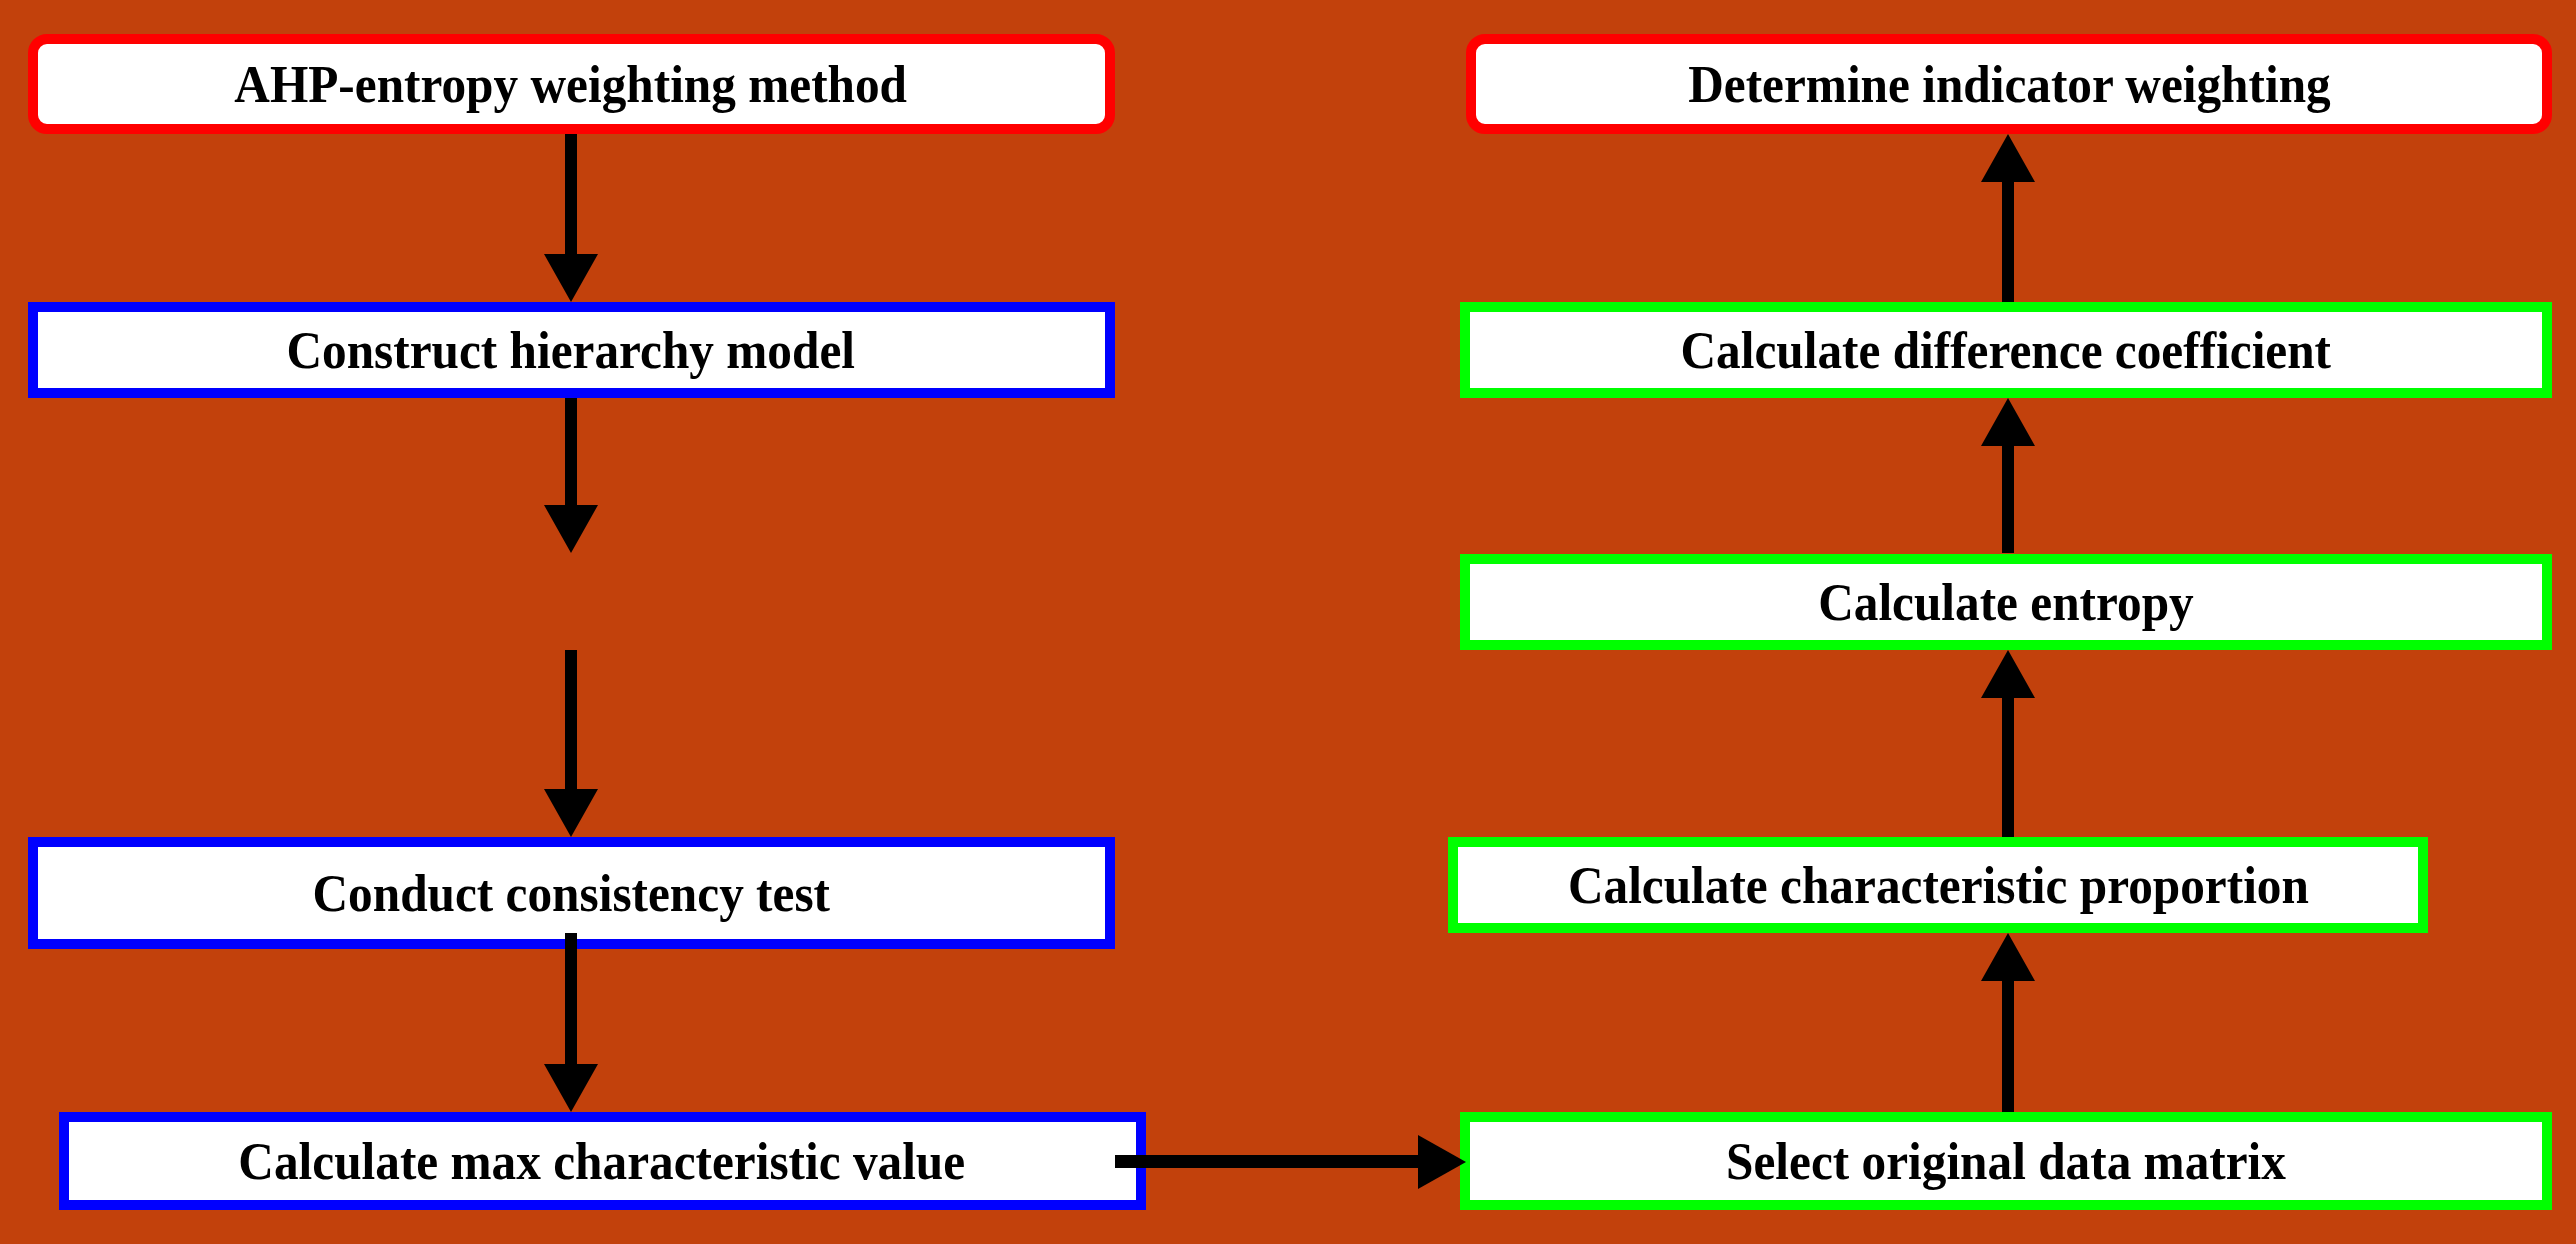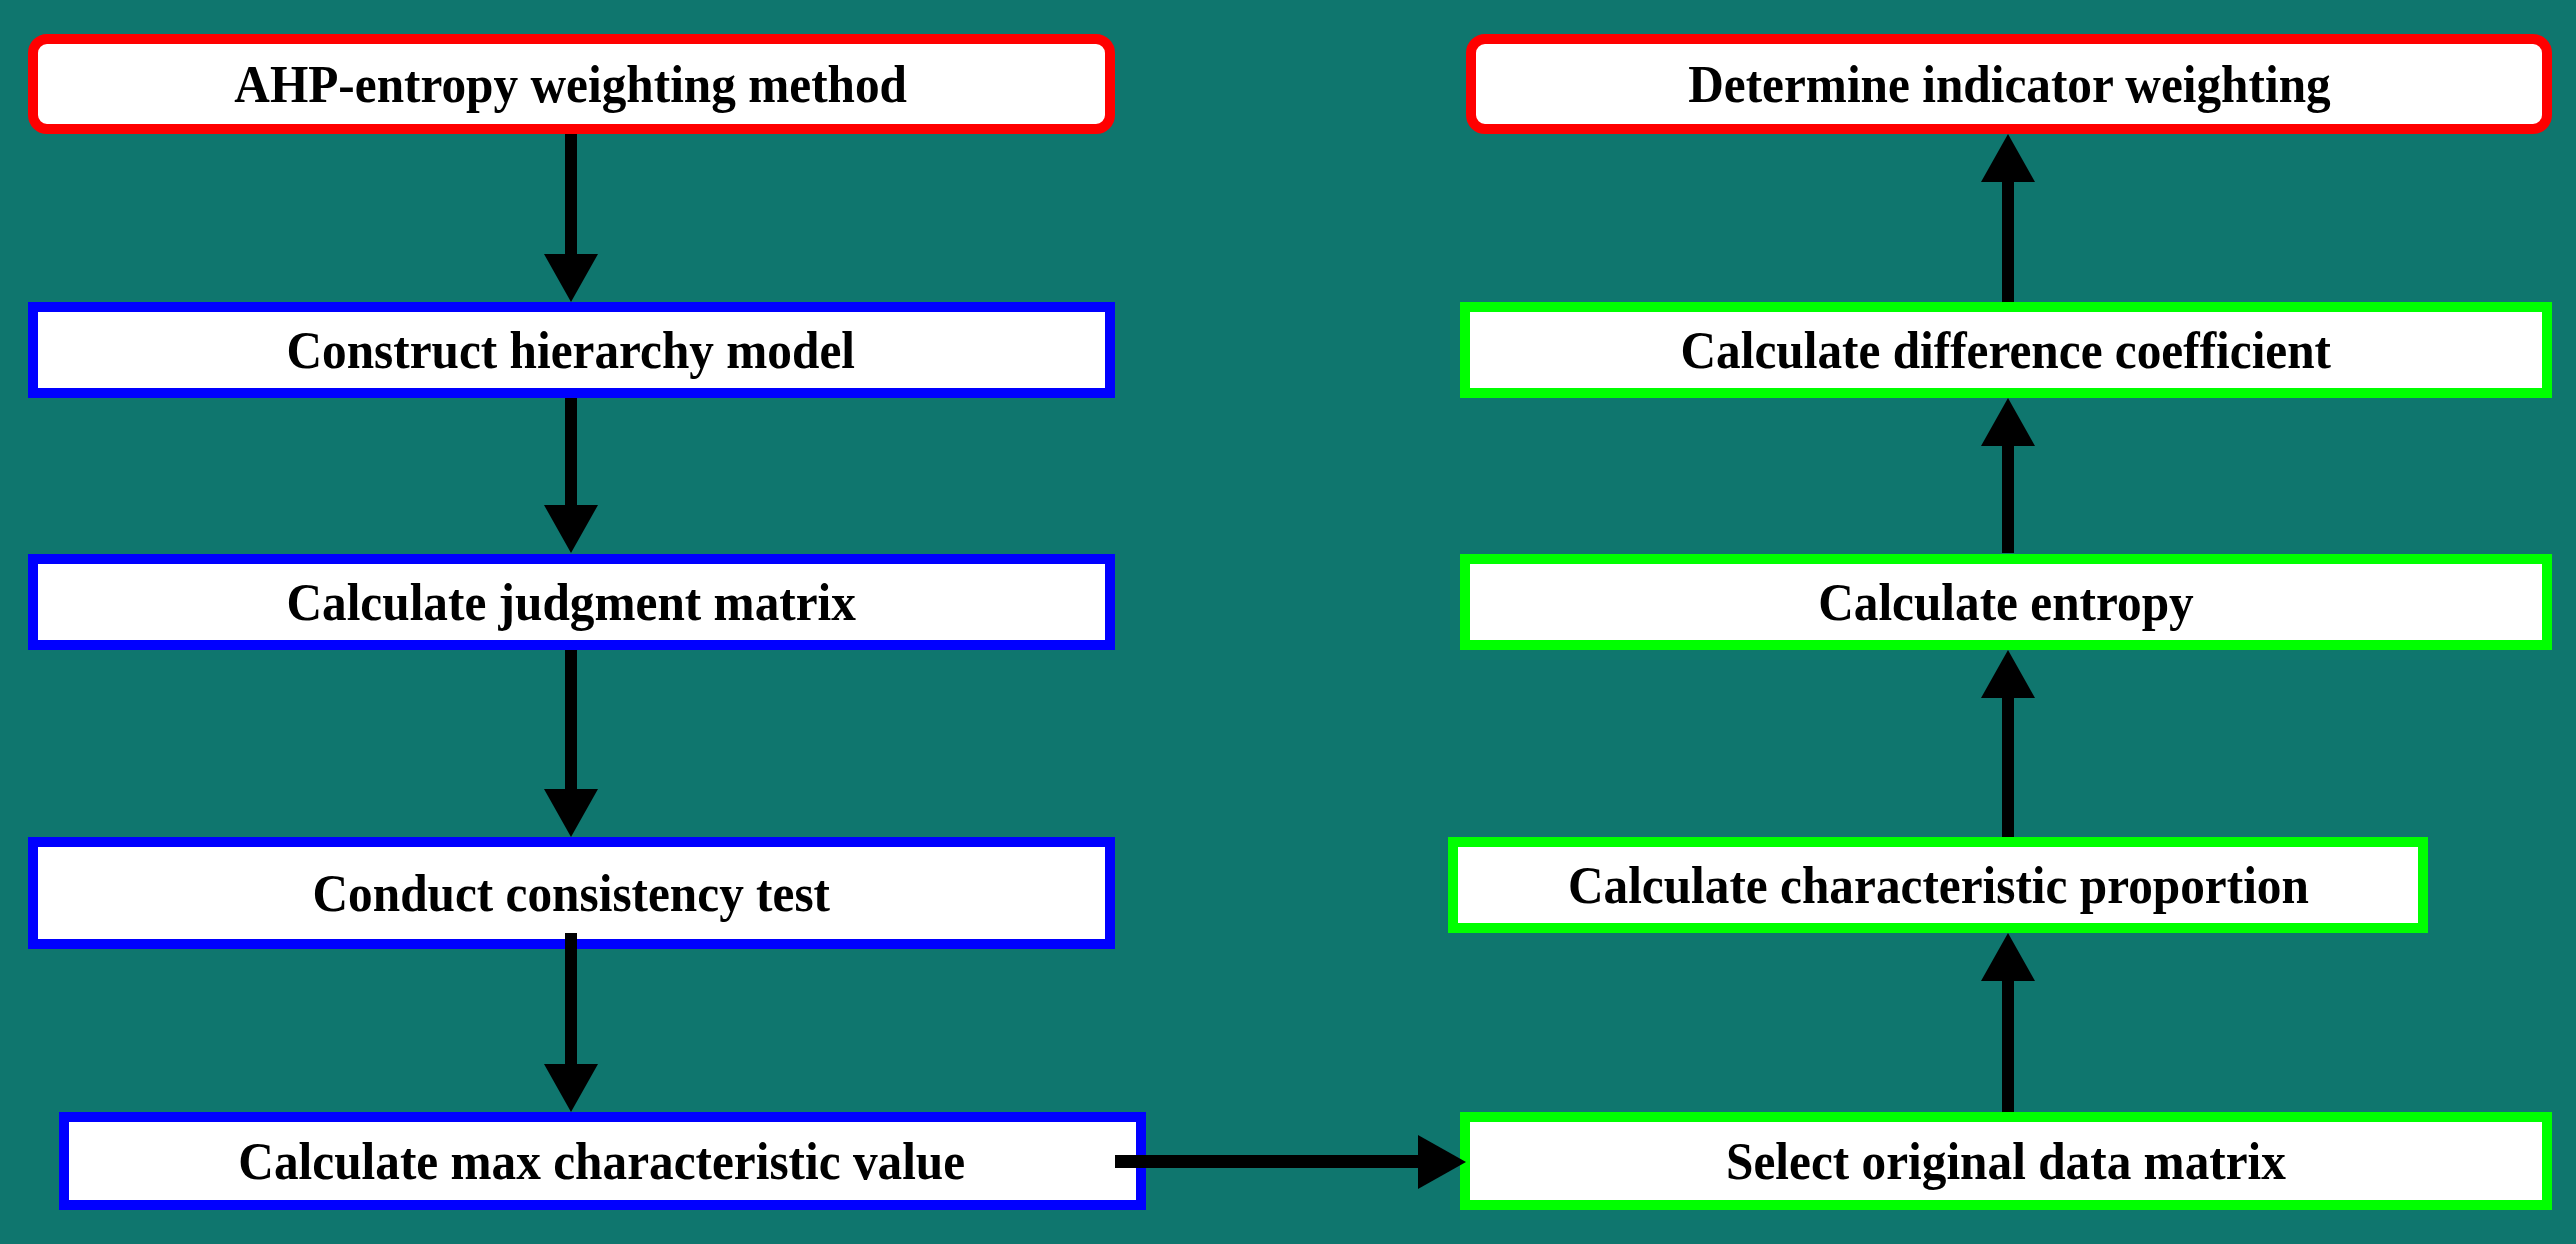--- a/index.html
+++ b/index.html
@@ -7,21 +7,21 @@
     padding: 0;
     background: #ffffff;
   }
   body {
     font-family: "Liberation Serif", "DejaVu Serif", serif;
   }
   #canvas {
     position: relative;
     width: 2576px;
     height: 1244px;
-    background: #0f766e;
+    background: #c2410c;
     overflow: hidden;
   }
   .node {
     position: absolute;
     box-sizing: border-box;
     background: #ffffff;
     display: flex;
     align-items: center;
     justify-content: center;
   }
@@ -103,23 +103,20 @@
 <div id="canvas">
 
   <div class="node red" style="left:27.5px; top:34px; width:1087px; height:100px;">
     <span class="label">AHP-entropy weighting method</span>
   </div>
 
   <div class="node blue" style="left:27.5px; top:302px; width:1087px; height:96px;text-align:right;">
     <span class="label">Construct hierarchy model</span>
   </div>
 
-  <div class="node blue" style="left:27.5px; top:554px; width:1087px; height:96px;">
-    <span class="label">Calculate judgment matrix</span>
-  </div>
 
   <div class="node blue" style="left:27.5px; top:837px; width:1087px; height:112px;">
     <span class="label">Conduct consistency test</span>
   </div>
 
   <div class="node blue" style="left:27.5px; top:1112px; width:1087px; height:98px;margin-left:31px;">
     <span class="label">Calculate max characteristic value</span>
   </div>
 
   <div class="node green" style="left:1460px; top:302px; width:1092px; height:96px;">

